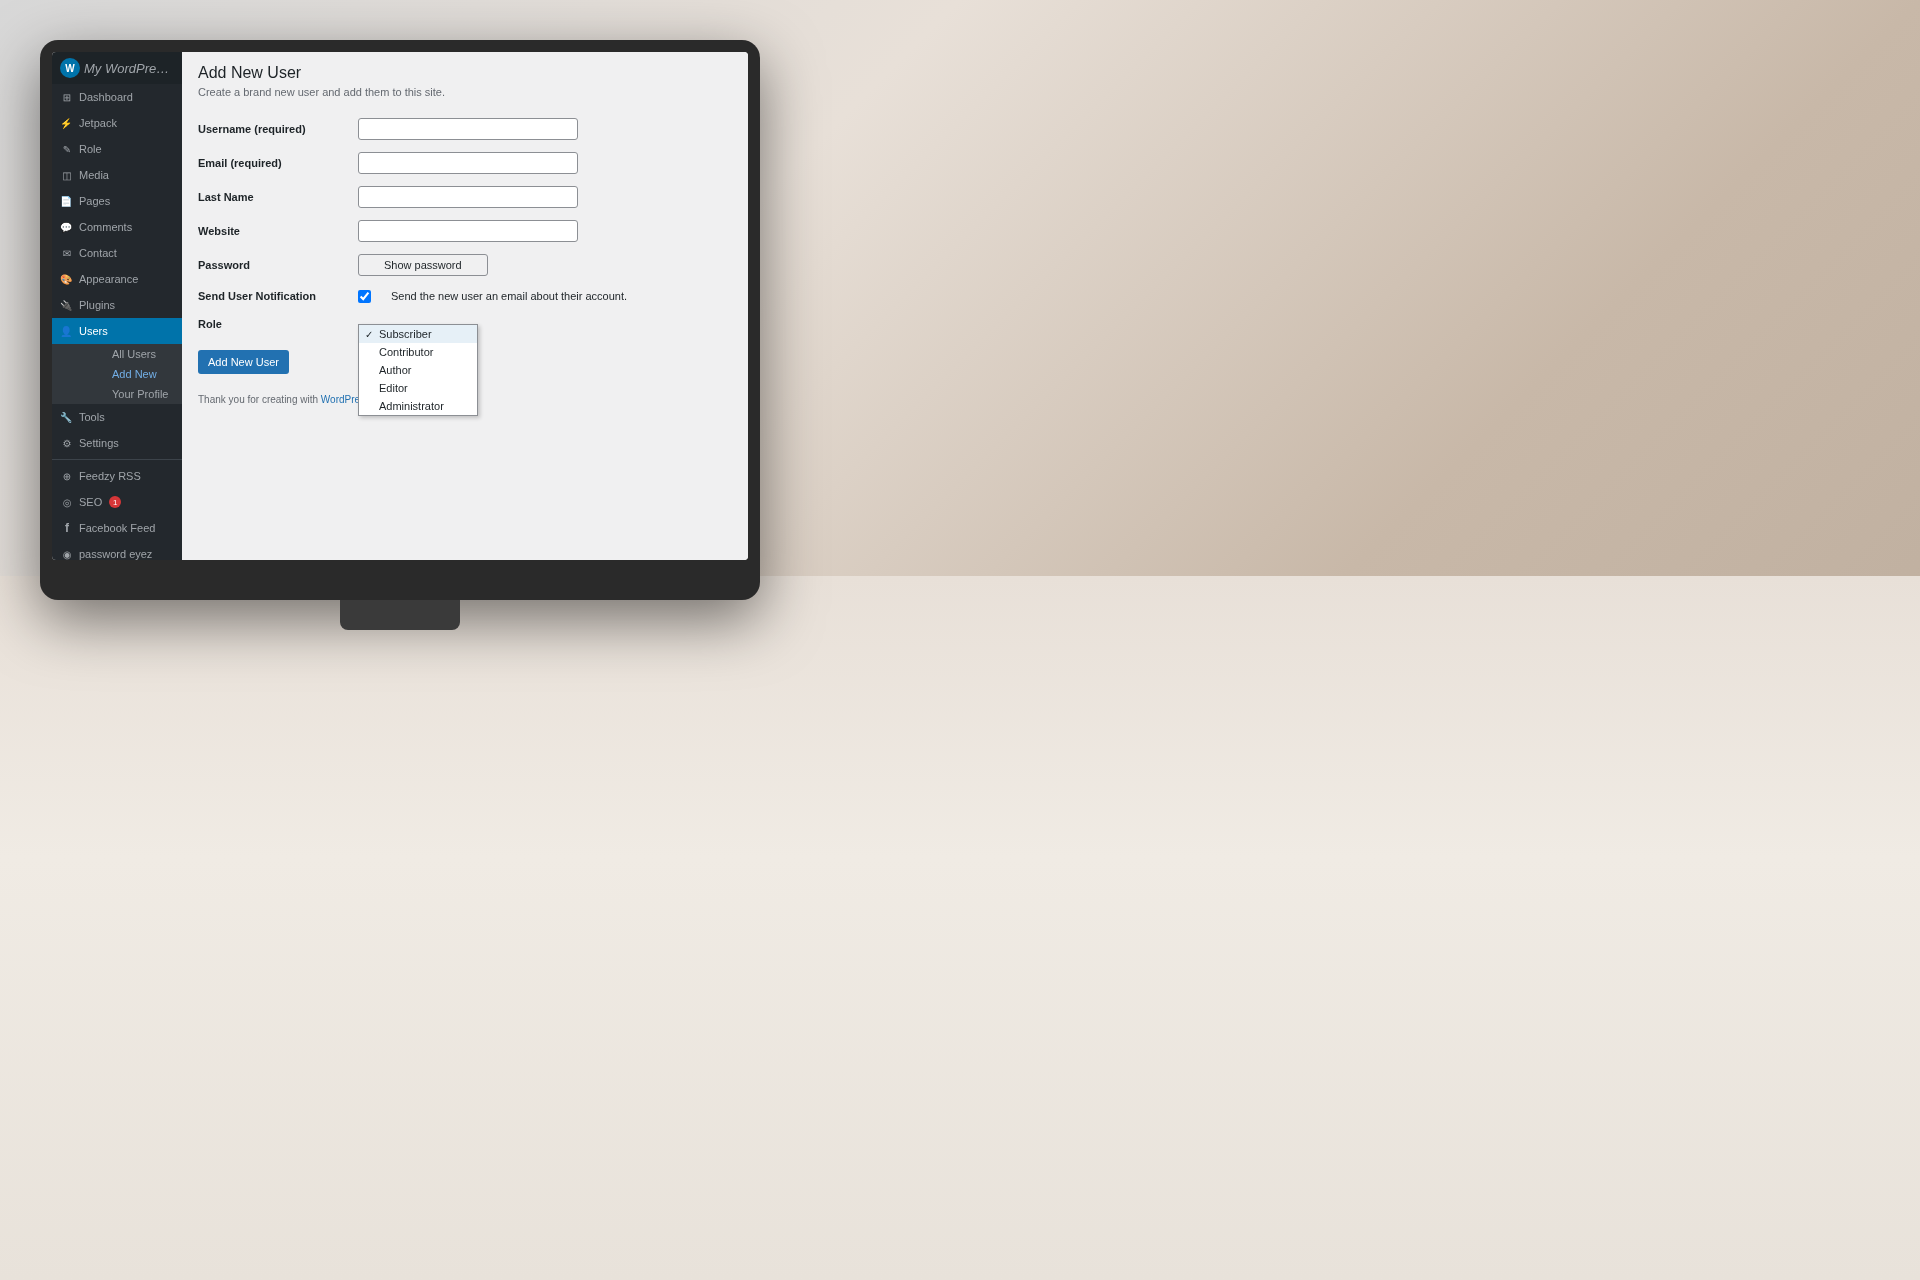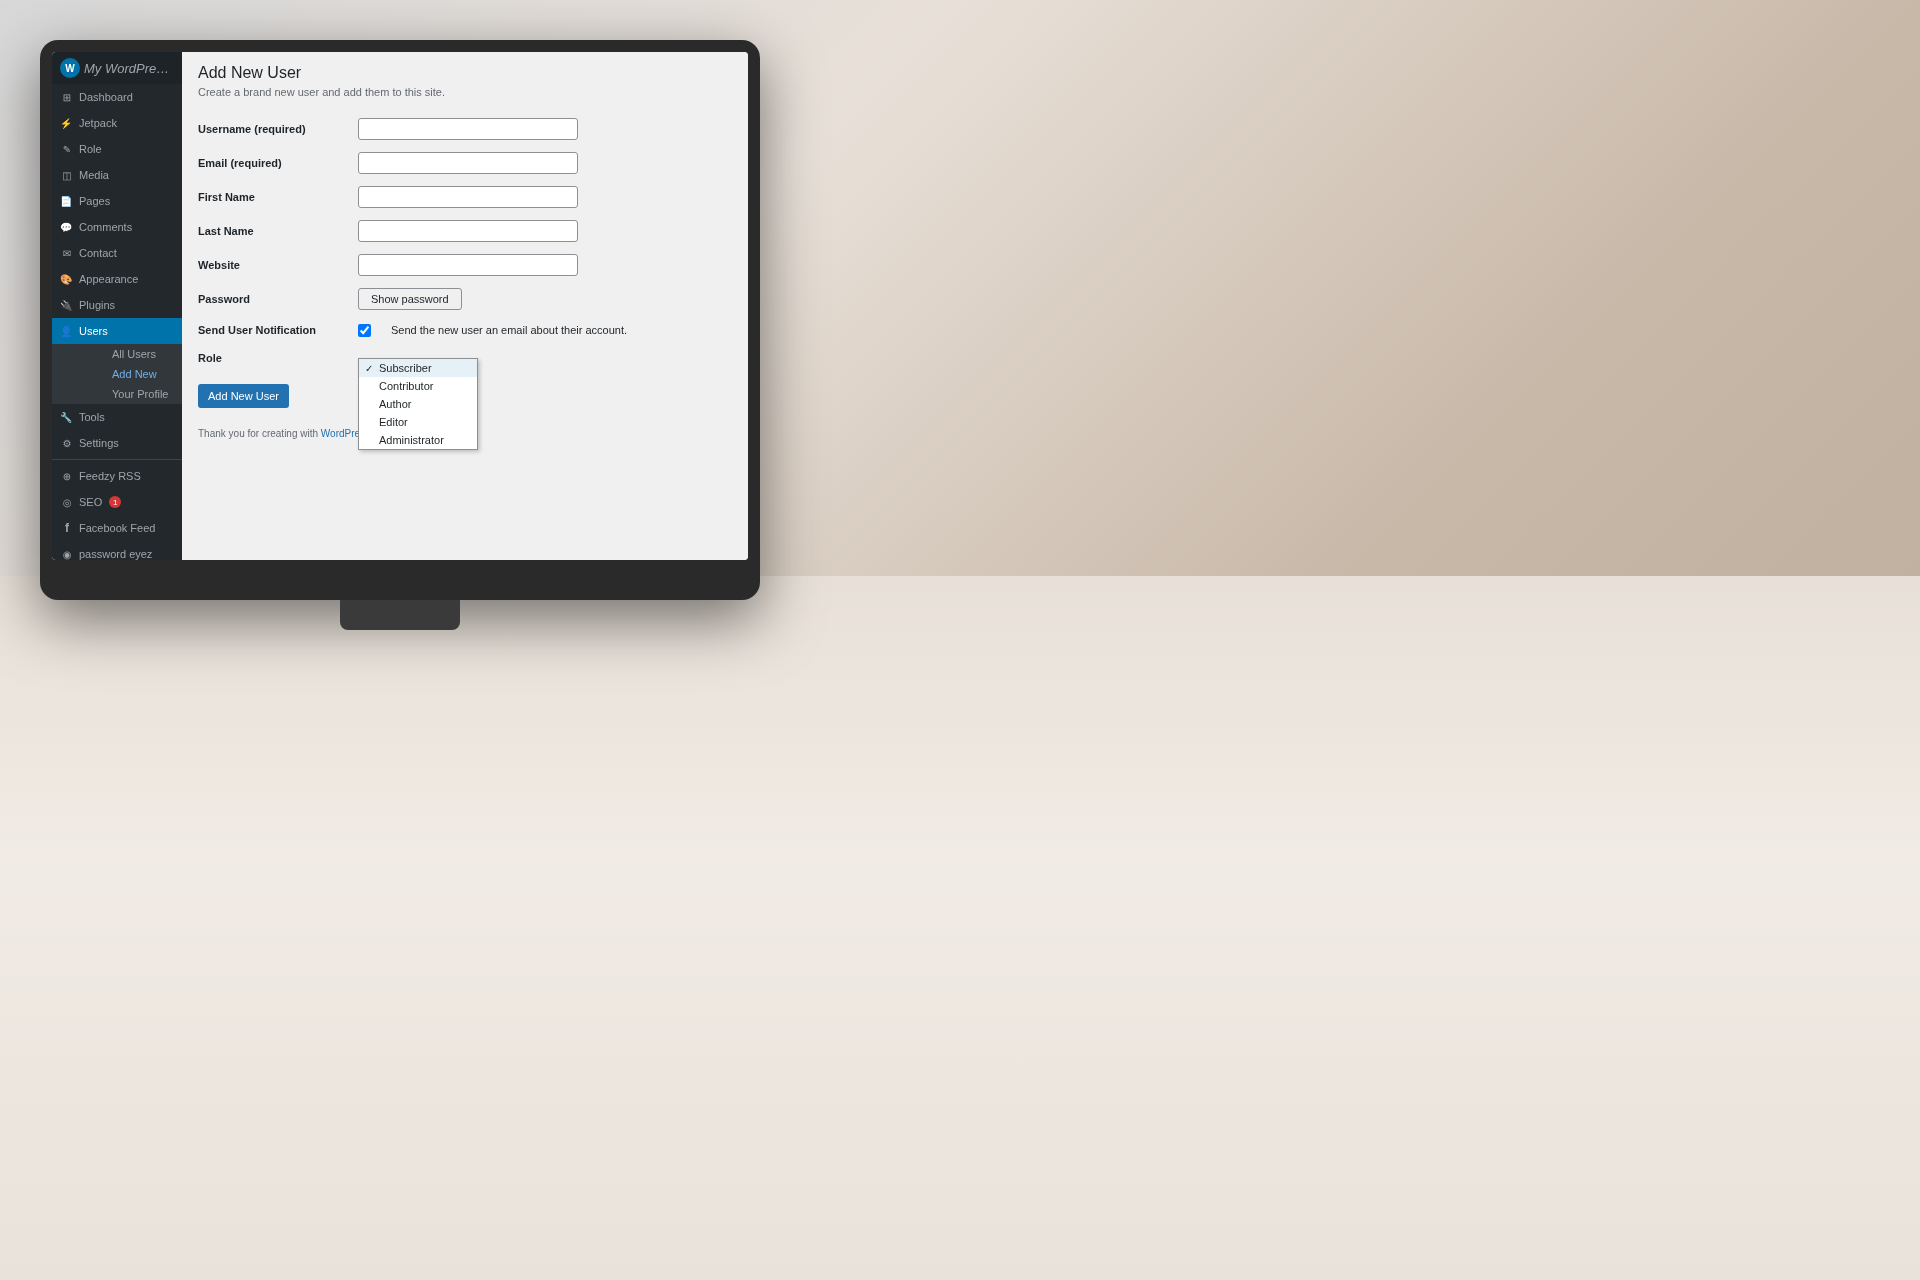--- a/index.html
+++ b/index.html
@@ -212,21 +212,21 @@
       width: 220px;
       height: 22px;
       border: 1px solid #8c8f94;
       border-radius: 3px;
       padding: 0 6px;
       font-size: 11px;
       background: #fff;
     }
 
     .show-password-btn {
-      padding: 4px 12px;
+      padding: 4px 25px;
       background: #f0f0f1;
       border: 1px solid #8c8f94;
       border-radius: 3px;
       font-size: 11px;
       cursor: pointer;
       color: #1d2327;
     }
 
     .checkbox-wrap {
       display: flex;
@@ -411,24 +411,20 @@
 
         <table class="form-table">
           <tbody>
             <tr>
               <td>Username (required)</td>
               <td><input class="form-input" type="text" style=""></td>
             </tr>
             <tr>
               <td>Email (required)</td>
               <td><input class="form-input" type="email" style=""></td>
-            </tr>
-            <tr>
-              <td>First Name</td>
-              <td><input class="form-input" type="text" style=""></td>
             </tr>
             <tr>
               <td>Last Name</td>
               <td><input class="form-input" type="text" style=""></td>
             </tr>
             <tr>
               <td>Website</td>
               <td><input class="form-input" type="url" style=""></td>
             </tr>
             <tr>

